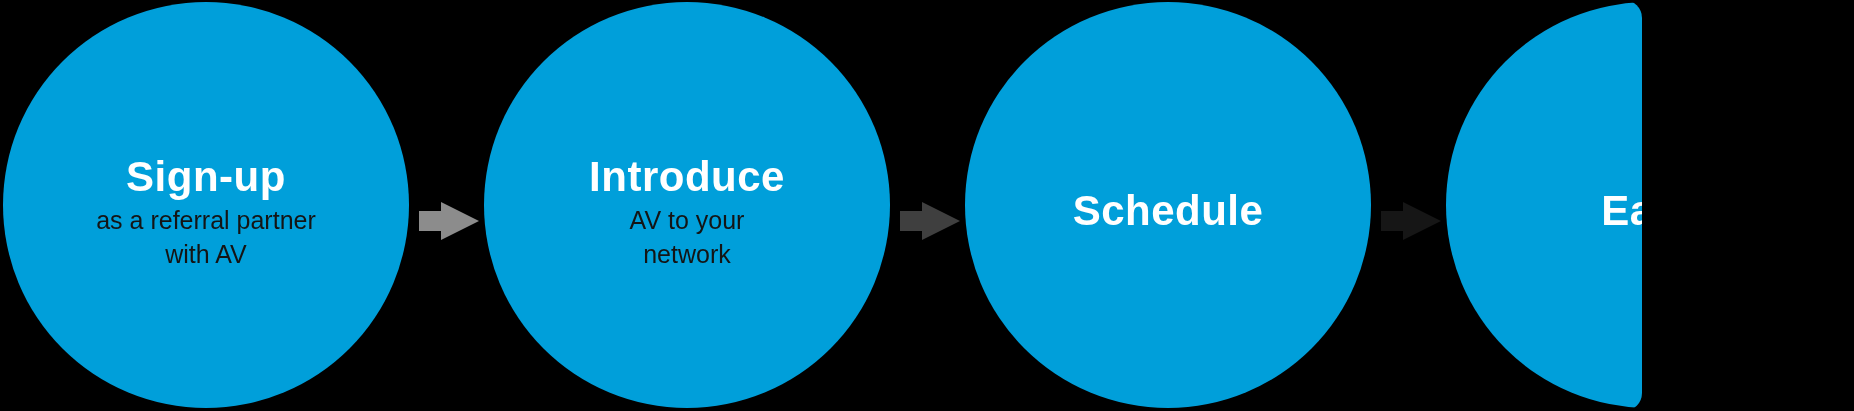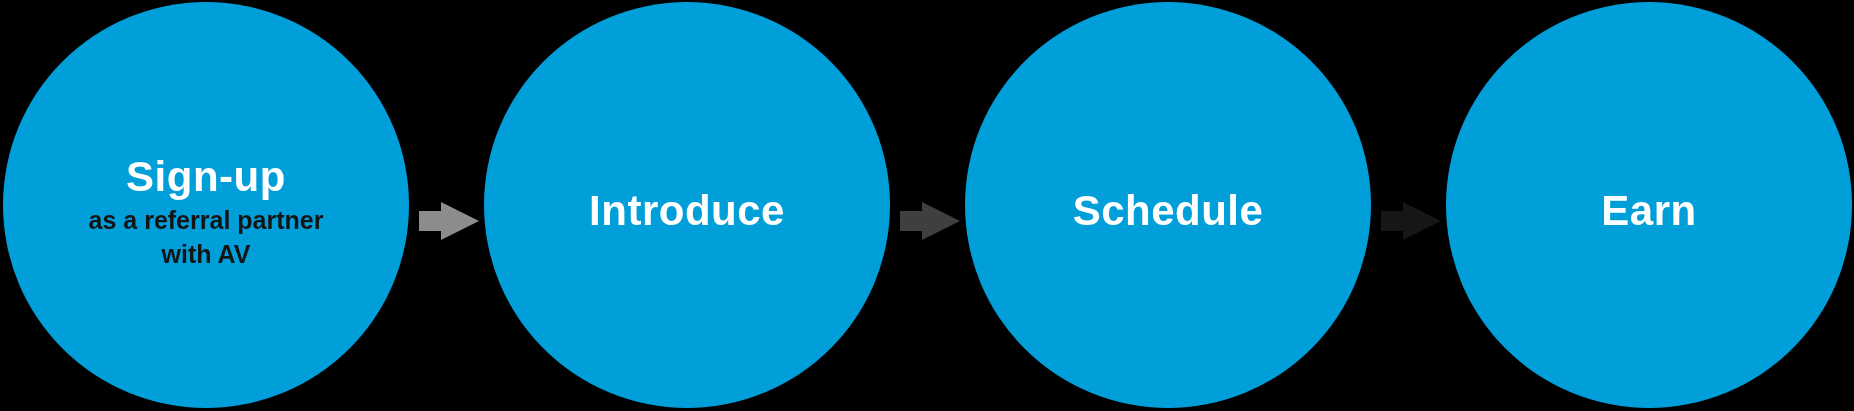--- a/index.html
+++ b/index.html
@@ -5,21 +5,21 @@
   :root{
     --bg-color:#000000;
     --circle-color:#009FDA;
     --title-color:#FFFFFF;
     --subtitle-color:#141414;
   }
   *{margin:0;padding:0;box-sizing:border-box;}
   body{background:var(--bg-color);font-family:"Liberation Sans",sans-serif;}
   .canvas{
     position:relative;
-    width:1854px;
+    width:1642px;
     height:411px;
     background:var(--bg-color);
     overflow:hidden;
     border-radius:18px;
   }
   .circle{
     position:absolute;
     top:2px;
     width:406px;
     height:406px;
@@ -40,21 +40,21 @@
     color:var(--title-color);
     font-size:42px;
     font-weight:700;
     line-height:1.15;
     margin-bottom:2px;
     letter-spacing:0.5px;
   }
   .step-subtitle{
     color:var(--subtitle-color);
     font-size:25px;
-    font-weight:700;
+    font-weight:400;
     line-height:34px;
     white-space:pre-line;
   }
   .arrow{
     position:absolute;
     top:202px;
     width:60px;
     height:38px;
   }
   .arrow.a1{left:419px;}
@@ -71,20 +71,22 @@
     <div class="step-subtitle">as a referral partner
 with AV</div>
   </div>
 
   <svg class="arrow a1" viewBox="0 0 60 38" xmlns="http://www.w3.org/2000/svg">
     <polygon points="0,9 22,9 22,0 60,19 22,38 22,29 0,29" fill="#8C8C8C"></polygon>
   </svg>
 
   <div class="circle c2">
     <div class="step-title">Introduce</div>
+    <div class="step-subtitle">AV to your
+network</div>
   </div>
 
   <svg class="arrow a2" viewBox="0 0 60 38" xmlns="http://www.w3.org/2000/svg">
     <polygon points="0,9 22,9 22,0 60,19 22,38 22,29 0,29" fill="#3F3F3F"></polygon>
   </svg>
 
   <div class="circle c3">
     <div class="step-title">Schedule</div>
   </div>
 

